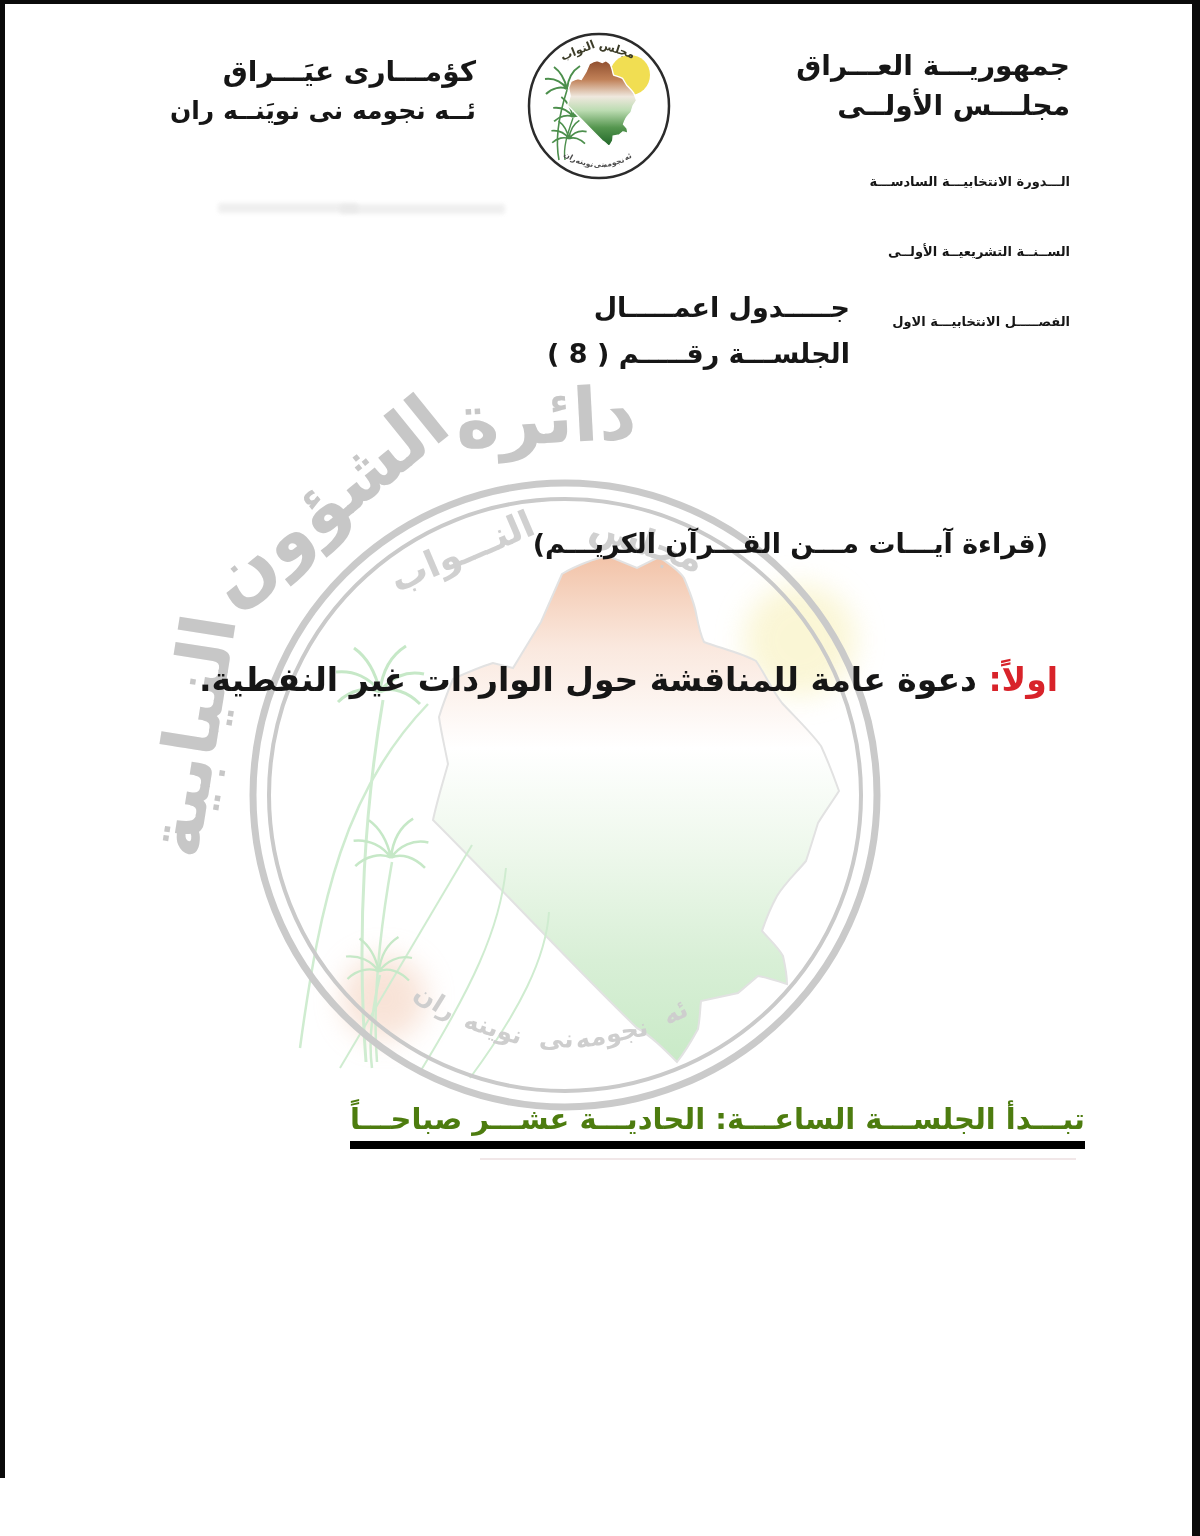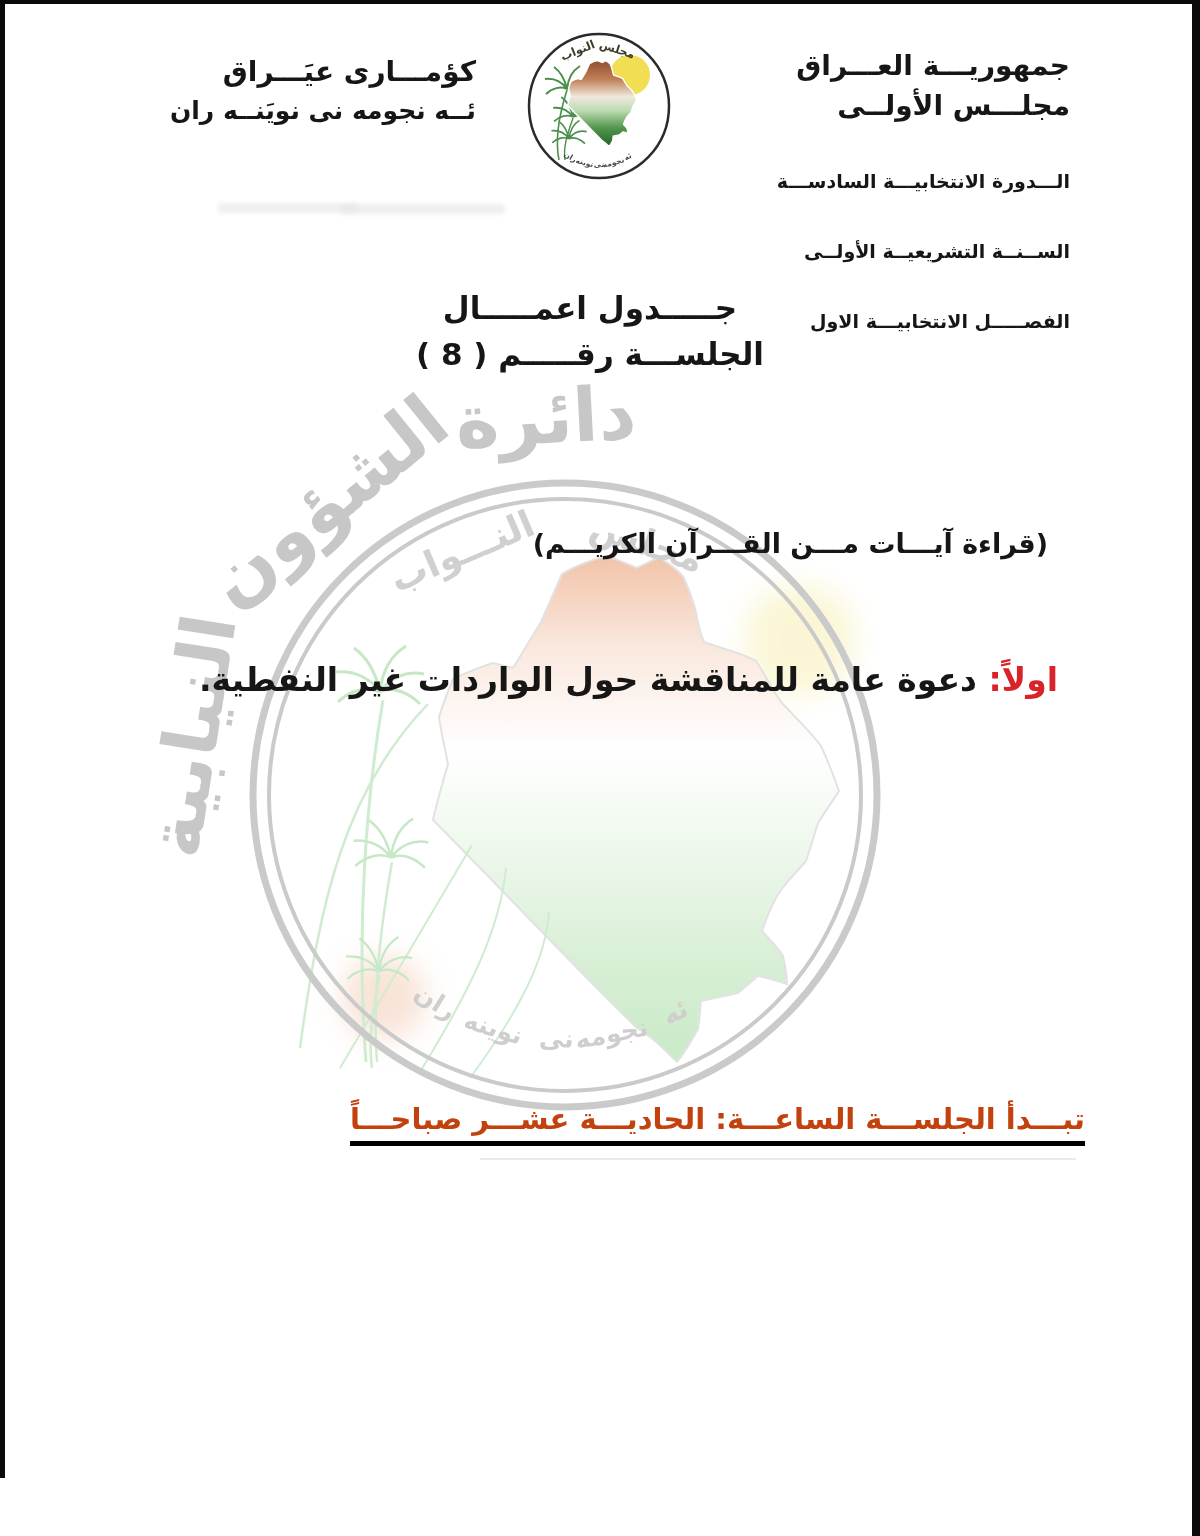--- a/index.html
+++ b/index.html
@@ -17,39 +17,39 @@
   .border-left{position:absolute;left:0;top:0;width:5px;height:1478px;background:#0a0a0a;z-index:6;}
   .border-right{position:absolute;left:1192px;top:2px;width:8px;height:1534px;background:#0a0a0a;z-index:6;}
 
   .wm{position:absolute;left:0;top:0;width:1200px;height:1536px;z-index:1;}
 
   .txt{position:absolute;z-index:3;font-weight:700;direction:rtl;unicode-bidi:isolate;}
 
   .hdr-right{right:130px;top:46px;text-align:right;}
   .hdr-right .big{font-size:28px;line-height:40px;white-space:nowrap;}
   .hdr-right .small-block{margin-top:16px;}
-  .hdr-right .small{font-size:19px;line-height:29px;white-space:nowrap;margin-top:41px;}
+  .hdr-right .small{font-size:13px;line-height:29px;white-space:nowrap;margin-top:41px;}
 
   .hdr-left{left:96px;top:52px;width:380px;text-align:right;}
   .hdr-left .l1{font-size:28px;line-height:40px;white-space:nowrap;}
   .hdr-left .l2{font-size:25px;line-height:38px;white-space:nowrap;}
 
   .logo-box{position:absolute;left:525px;top:30px;width:148px;height:152px;z-index:3;}
 
   .title-block{left:330px;top:290px;width:520px;text-align:center;}
-  .title-block div{font-size:31px;line-height:36px;margin-bottom:10px;white-space:nowrap;}
+  .title-block div{font-size:27px;line-height:36px;margin-bottom:10px;white-space:nowrap;text-align:right;}
 
   .quran{right:152px;top:528px;font-size:27px;white-space:nowrap;}
 
   .item1{right:142px;top:660px;font-size:33px;white-space:nowrap;}
   .item1 .num{color:#d8232a;}
 
   .footer-line{
-    right:115px;top:1102px;font-size:29px;color:#c2410c;white-space:nowrap;
-    border-bottom:5px solid #000000;padding-bottom:5px;
+    right:115px;top:1102px;font-size:29px;color:#4d7c0f;white-space:nowrap;
+    border-bottom:8px solid #000000;padding-bottom:5px;
   }
 
   .ghost{position:absolute;background:#e7e7e7;opacity:.65;filter:blur(2px);border-radius:3px;z-index:2;}
   .ghost.g1{left:218px;top:203px;width:140px;height:10px;}
   .ghost.g2{left:340px;top:204px;width:165px;height:10px;}
   .faint-line{position:absolute;left:480px;top:1158px;width:596px;height:2px;background:#ecdfe0;opacity:.75;z-index:2;}
 
   svg text{font-family:"DejaVu Sans", sans-serif;}
 </style>
 </head>

